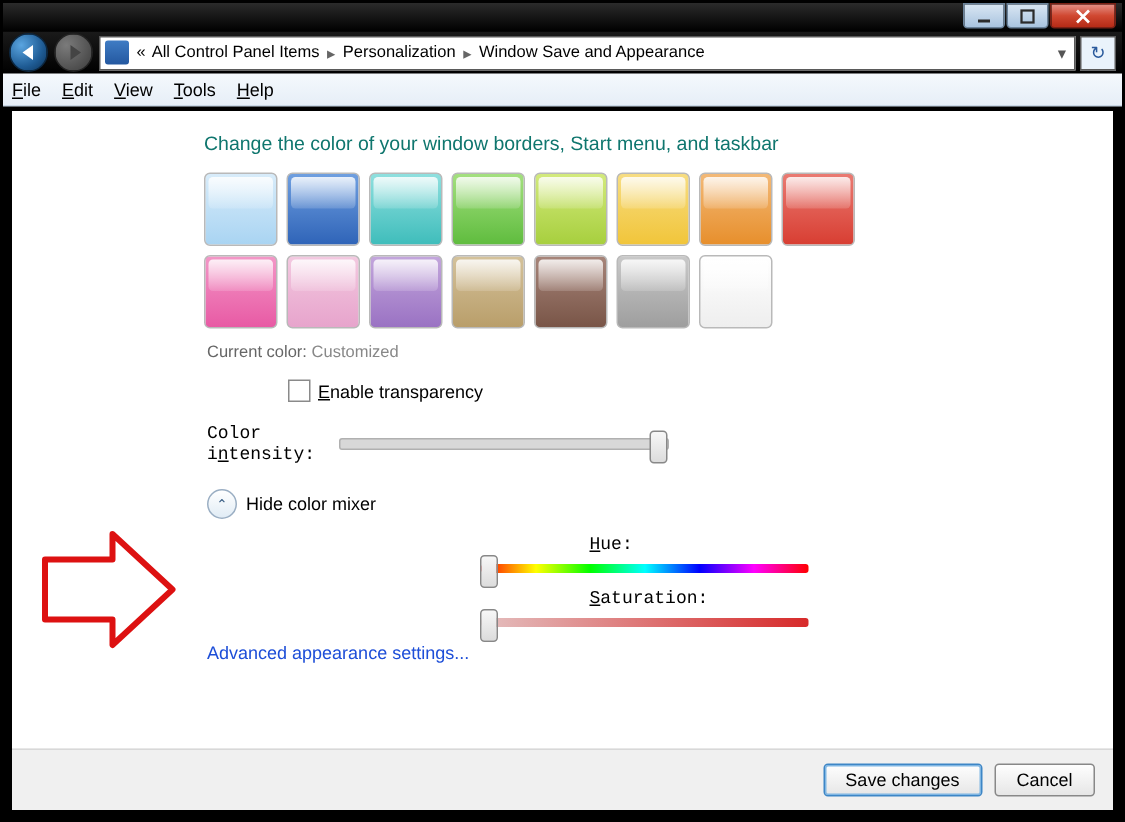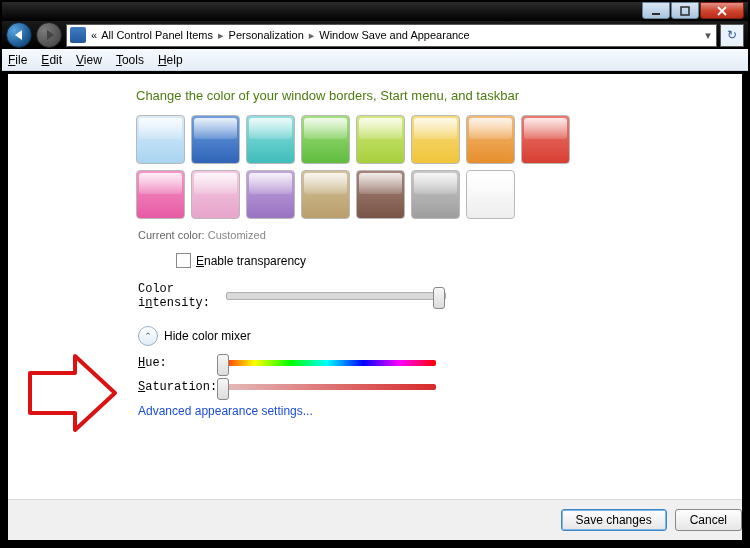--- a/index.html
+++ b/index.html
@@ -21,44 +21,44 @@
   .crumb-sep { padding:0 3px; color:#666; }
   .addr-drop { width:16px; text-align:center; color:#555; margin-left:auto; flex:none;}
   .addr-refresh { width:22px; height:21px; background:#eaf3fb; border:1px solid #5a5a5a; margin-left:-1px; display:flex; align-items:center; justify-content:center; color:#2a5a9c; }
   .search-bar { width:185px; height:21px; background:#fff; border:1px solid #5a5a5a; display:flex; align-items:center; padding:0 4px; color:#7a7a7a; font-size:11px; font-style:italic; }
   .search-icon { margin-left:auto; width:14px; height:14px; color:#3f7cc4; font-style:normal;}
   .menubar { height:21px; background:linear-gradient(#f5f9fd,#e6eef7); border-bottom:1px solid #c9d7e6; display:flex; align-items:center; padding:0 6px; font-size:12px; color:#000; }
   .menubar span { margin-right:14px; }
   .menubar u { text-decoration:underline; }
   .content-wrap { position:absolute; top:72px; left:6px; right:6px; bottom:6px; background:#fff; }
   .content { position:absolute; top:0; left:0; right:0; bottom:40px; overflow:hidden; padding:14px 20px 0 128px; }
-  .heading { color:#4d7c0f; font-size:13px; margin-bottom:12px; }
+  .heading { color:#0f766e; font-size:13px; margin-bottom:12px; }
   .swatch-grid { display:flex; flex-wrap:wrap; gap:6px; width:470px; margin-bottom:10px; }
   .swatch { width:49px; height:49px; border:1px solid #b9b9b9; border-radius:4px; box-sizing:border-box; position:relative; overflow:hidden; }
   .swatch::after { content:""; position:absolute; top:2px; left:2px; right:2px; height:45%; background:linear-gradient(rgba(255,255,255,0.85),rgba(255,255,255,0.15)); border-radius:3px; }
   .row-label { font-size:11px; color:#666; margin:6px 0 12px 2px; }
   .row-label .val { color:#888;text-align:right; }
-  .chk-row { display:flex; align-items:center; gap:5px; font-size:12px; margin:4px 0 14px 0;padding-left:40px; }
+  .chk-row { display:flex; align-items:center; gap:5px; font-size:12px; margin:4px 0 14px 16px;padding-left:40px; }
   .chk { width:13px; height:13px; border:1px solid #8a8a8a; background:#fff; }
   .slider-row { display:flex; align-items:center; gap:6px; margin:6px 0 16px 2px; }
   .slider-label { width:82px; font-size:12px;font-family:Liberation Mono, monospace; }
   .slider-track { position:relative; height:6px; border-radius:2px; }
   .track-bg { background:#d8d8d8; border:1px solid #b0b0b0; }
   .slider-thumb { position:absolute; top:-6px; width:10px; height:20px; background:linear-gradient(#f7f7f7,#dcdcdc); border:1px solid #888; border-radius:3px; }
   .mixer-toggle { display:flex; align-items:center; gap:6px; font-size:12px; margin:4px 0 10px 2px; }
   .chev-btn { width:18px; height:18px; border:1px solid #9aaec3; border-radius:50%; background:linear-gradient(#fff,#e1ecf5); display:flex; align-items:center; justify-content:center; font-size:9px; color:#3a5f86; }
   .hue-track   { background:linear-gradient(to right,#ff0000,#ffff00,#00ff00,#00ffff,#0000ff,#ff00ff,#ff0000); }
   .sat-track   { background:linear-gradient(to right,#e4bfbf,#d72a2a); }
   .bri-track   { background:linear-gradient(to right,#000,#c0352c); }
   .adv-link { color:#1d4ed8; font-size:12px; margin:10px 0 0 2px; }
-  .footer { position:absolute; left:0; right:0; bottom:0; height:40px; background:#f0f0f0; border-top:1px solid #d8d8d8; display:flex; align-items:center; justify-content:flex-end; padding:0 0; gap:8px; }
+  .footer { position:absolute; left:0; right:0; bottom:0; height:40px; background:#f0f0f0; border-top:1px solid #d8d8d8; display:flex; align-items:center; justify-content:flex-end; padding:0 12px; gap:8px; }
   .btn { height:22px; padding:0 14px; font-size:12px; background:linear-gradient(#fefefe,#e6e6e6); border:1px solid #888; border-radius:3px; }
   .btn.primary { border:1px solid #3d86c6; box-shadow:0 0 0 1px #7fb6e3 inset; }
   .annot-arrow { position:absolute; left:18px; top:346px; pointer-events:none; }
-  .mixer-sliders .slider-row { margin-bottom:10px; }
+  .mixer-sliders .slider-row { margin-bottom:10px;flex-direction:column; }
   .mixer-sliders .slider-label { width:74px; }
 </style>
 </head>
 <body>
 
 <div class="window-frame">
 
   <div class="titlebar">
     <div class="win-controls">
       <div class="win-btn win-min">

